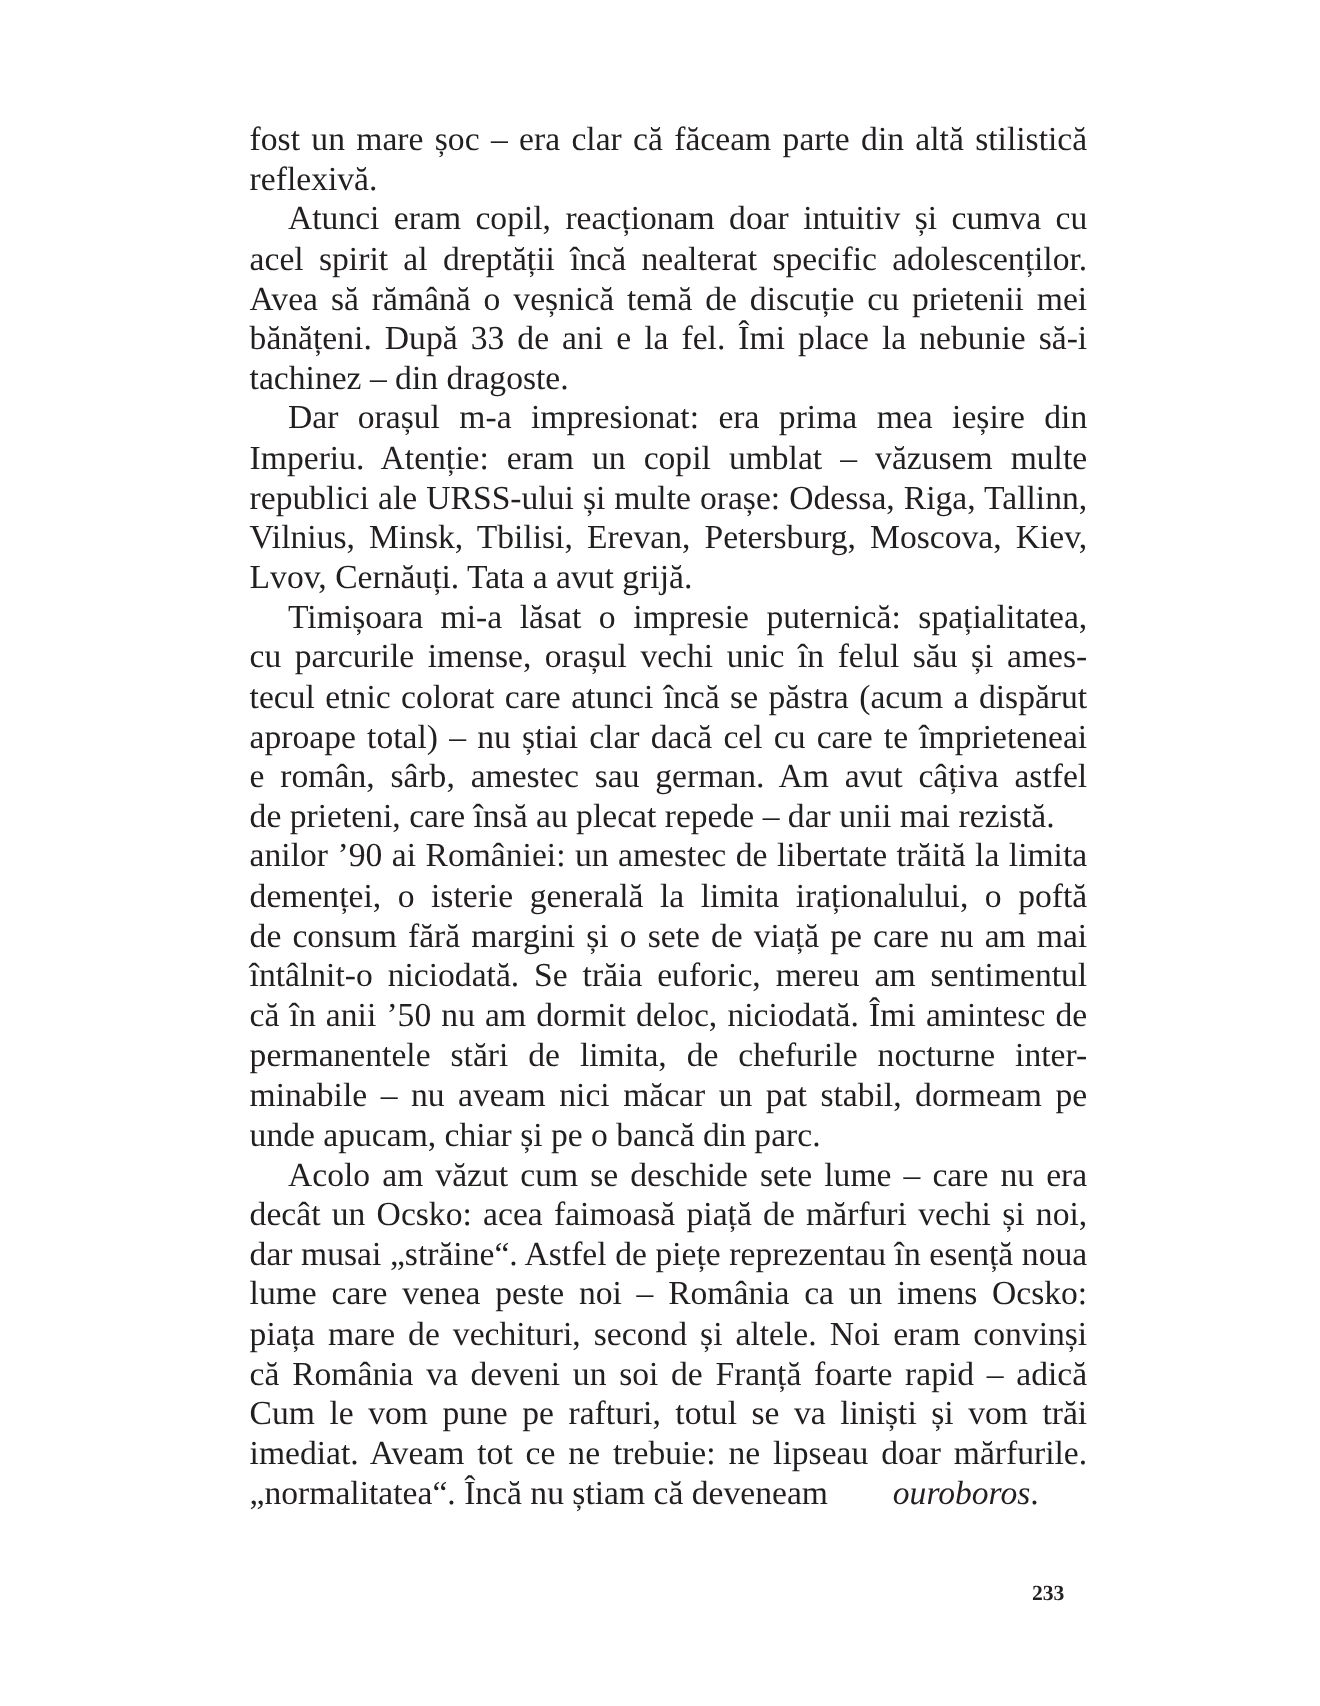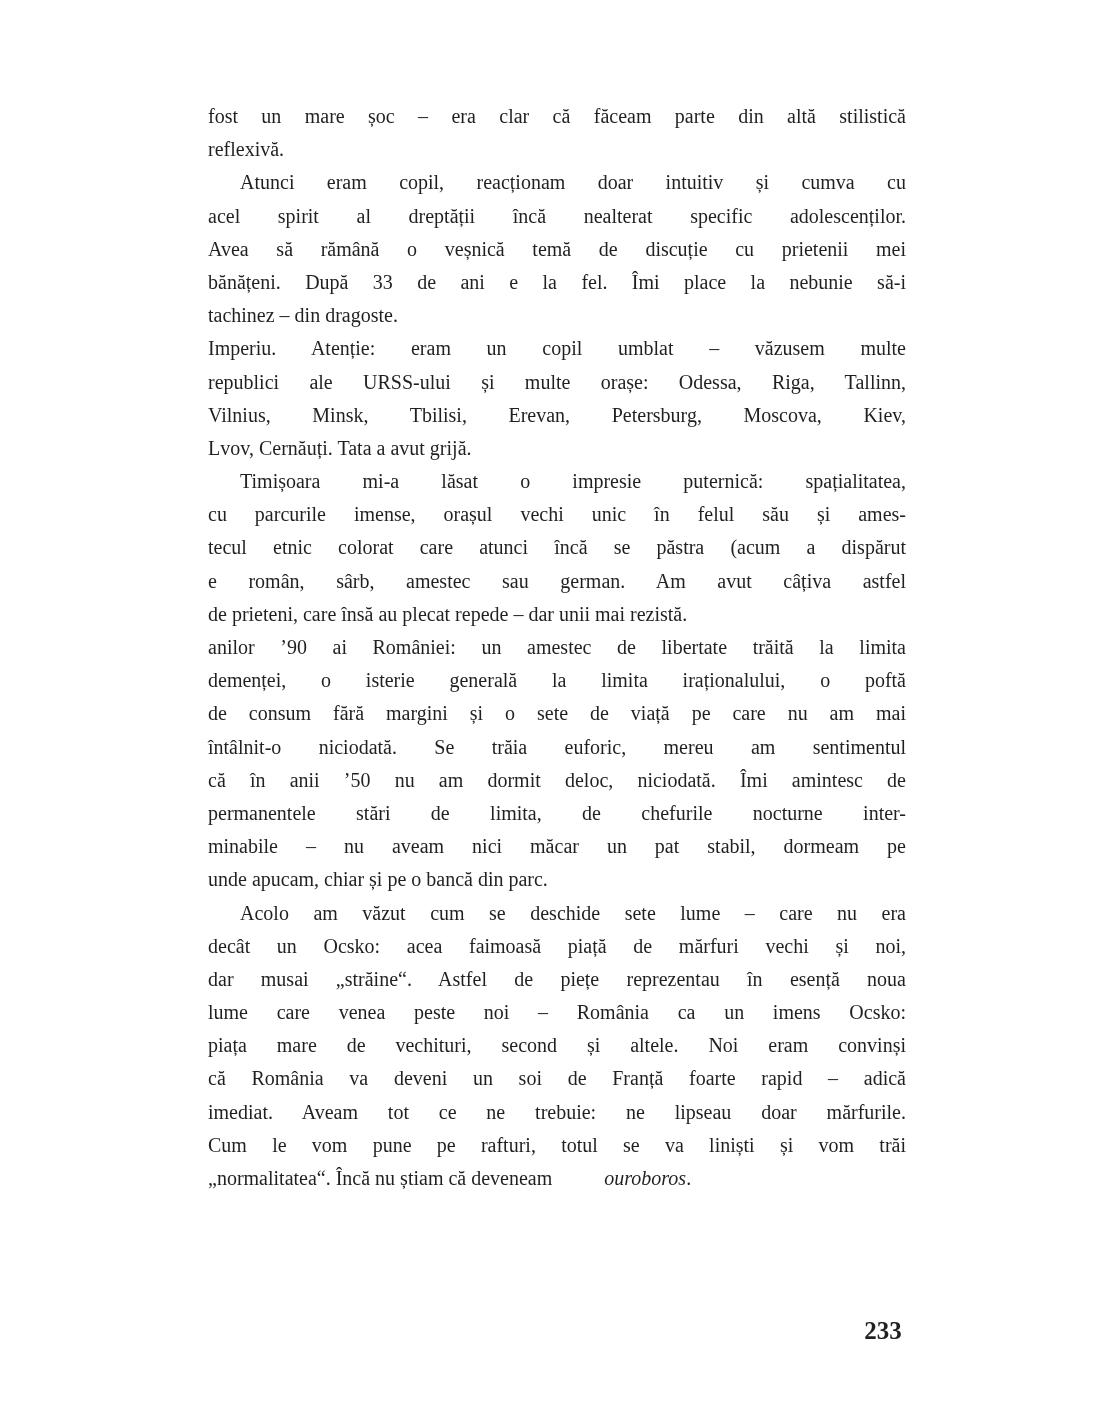--- a/index.html
+++ b/index.html
@@ -12,21 +12,21 @@
     height: 1422px;
     position: relative;
     overflow: hidden;
   }
   .page {
     position: absolute;
     left: 208px;
     top: 100px;
     width: 698px;
     font-family: "Liberation Serif", "DejaVu Serif", serif;
-    font-size: 20px;
+    font-size: 28px;
     line-height: 33.2px;
     color: #231f20;
   }
   .line {
     display: block;
     white-space: nowrap;
     text-align: justify;
     text-align-last: justify;
     height: 33.2px;
   }
@@ -38,70 +38,72 @@
   }
   .line em {
     font-style: italic;
     margin-left: 47px;
   }
   .page-number {
     position: absolute;
     left: 860px;
     top: 1317px;
     width: 46px;
-    text-align: center;
+    text-align: left;
     font-family: "Liberation Serif", "DejaVu Serif", serif;
     font-weight: bold;
-    font-size: 25px;
+    font-size: 18px;
     color: #231f20;
   }
 </style>
 </head>
 <body>
 
 <div class="page" id="page-body">
     <div>
       <span class="line">fost un mare șoc – era clar că făceam parte din altă stilistică</span>
       <span class="line last">reflexivă.</span>
     </div>
     <div>
       <span class="line indent">Atunci eram copil, reacționam doar intuitiv și cumva cu</span>
       <span class="line">acel spirit al dreptății încă nealterat specific adolescenților.</span>
       <span class="line">Avea să rămână o veșnică temă de discuție cu prietenii mei</span>
       <span class="line">bănățeni. După 33 de ani e la fel. Îmi place la nebunie să-i</span>
       <span class="line last">tachinez – din dragoste.</span>
     </div>
     <div>
+      <span class="line indent">Dar orașul m-a impresionat: era prima mea ieșire din</span>
       <span class="line">Imperiu. Atenție: eram un copil umblat – văzusem multe</span>
       <span class="line">republici ale URSS-ului și multe orașe: Odessa, Riga, Tallinn,</span>
       <span class="line">Vilnius, Minsk, Tbilisi, Erevan, Petersburg, Moscova, Kiev,</span>
       <span class="line last">Lvov, Cernăuți. Tata a avut grijă.</span>
     </div>
     <div>
       <span class="line indent">Timișoara mi-a lăsat o impresie puternică: spațialitatea,</span>
       <span class="line">cu parcurile imense, orașul vechi unic în felul său și ames-</span>
       <span class="line">tecul etnic colorat care atunci încă se păstra (acum a dispărut</span>
+      <span class="line">aproape total) – nu știai clar dacă cel cu care te împrieteneai</span>
       <span class="line">e român, sârb, amestec sau german. Am avut câțiva astfel</span>
       <span class="line last">de prieteni, care însă au plecat repede – dar unii mai rezistă.</span>
     </div>
     <div>
       <span class="line">anilor ’90 ai României: un amestec de libertate trăită la limita</span>
       <span class="line">demenței, o isterie generală la limita iraționalului, o poftă</span>
       <span class="line">de consum fără margini și o sete de viață pe care nu am mai</span>
       <span class="line">întâlnit-o niciodată. Se trăia euforic, mereu am sentimentul</span>
       <span class="line">că în anii ’50 nu am dormit deloc, niciodată. Îmi amintesc de</span>
       <span class="line">permanentele stări de limita, de chefurile nocturne inter-</span>
       <span class="line">minabile – nu aveam nici măcar un pat stabil, dormeam pe</span>
       <span class="line last">unde apucam, chiar și pe o bancă din parc.</span>
     </div>
     <div>
       <span class="line indent">Acolo am văzut cum se deschide sete lume – care nu era</span>
       <span class="line">decât un Ocsko: acea faimoasă piață de mărfuri vechi și noi,</span>
       <span class="line">dar musai „străine“. Astfel de piețe reprezentau în esență noua</span>
       <span class="line">lume care venea peste noi – România ca un imens Ocsko:</span>
       <span class="line">piața mare de vechituri, second și altele. Noi eram convinși</span>
       <span class="line">că România va deveni un soi de Franță foarte rapid – adică</span>
+      <span class="line">Cum le vom pune pe rafturi, totul se va liniști și vom trăi</span>
       <span class="line">imediat. Aveam tot ce ne trebuie: ne lipseau doar mărfurile.</span>
-      <span class="line">Cum le vom pune pe rafturi, totul se va liniști și vom trăi</span>
       <span class="line last"><span>„normalitatea“. Încă nu știam că deveneam </span><em>ouroboros</em><span>.</span></span>
     </div>
   </div>
 <div class="page-number">233</div>
 
 </body></html>

